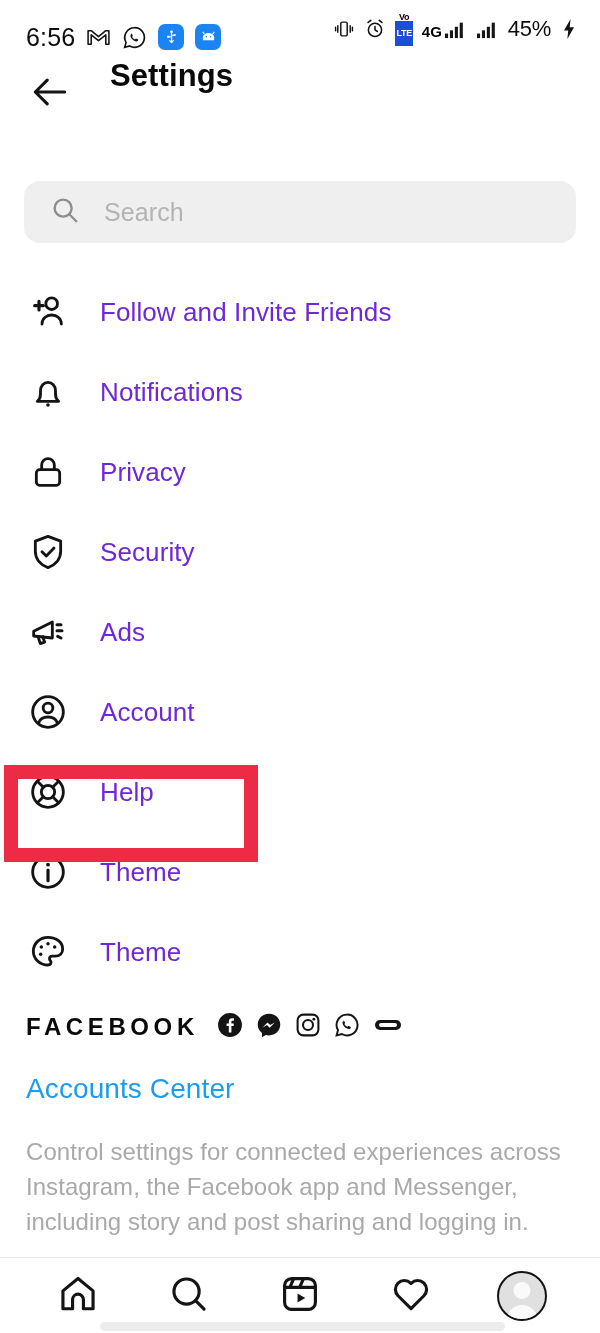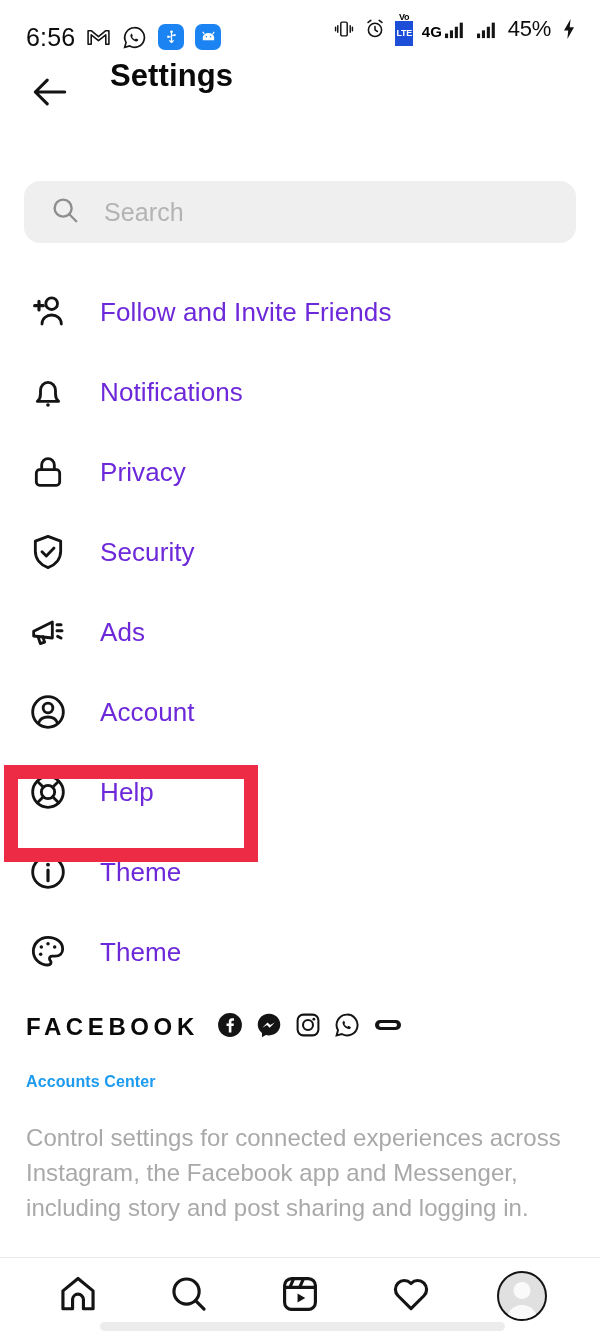--- a/index.html
+++ b/index.html
@@ -70,21 +70,21 @@
     position:absolute; left:4px; top:493px; width:254px; height:97px;
     border:14px solid #ed2b44; background:transparent; pointer-events:none;
   }
 
   
   .fb-section { position:absolute; top:1012px; left:26px; width:560px; }
   .fb-head { display:flex; align-items:center; gap:18px; }
   .fb-word { font-size:24px; font-weight:700; letter-spacing:4.6px; color:#0a0a0a; }
   .fb-icons { display:flex; align-items:center; gap:13px; }
   .accounts-center {
-    margin-top:31px; font-size:16px; color:#1c9bef; letter-spacing:0.1px;font-weight:bold;
+    margin-top:31px; font-size:28px; color:#1c9bef; letter-spacing:0.1px;
   }
   .fb-desc {
     margin-top:29px; font-size:24px; line-height:35px; color:#a9a9a9;
     letter-spacing:0.05px; max-width:552px;
   }
 
   
   .bottomnav {
     position:absolute; left:0; bottom:0; width:600px; height:76px;
     border-top:1px solid #e9e9e9; background:#fff;

